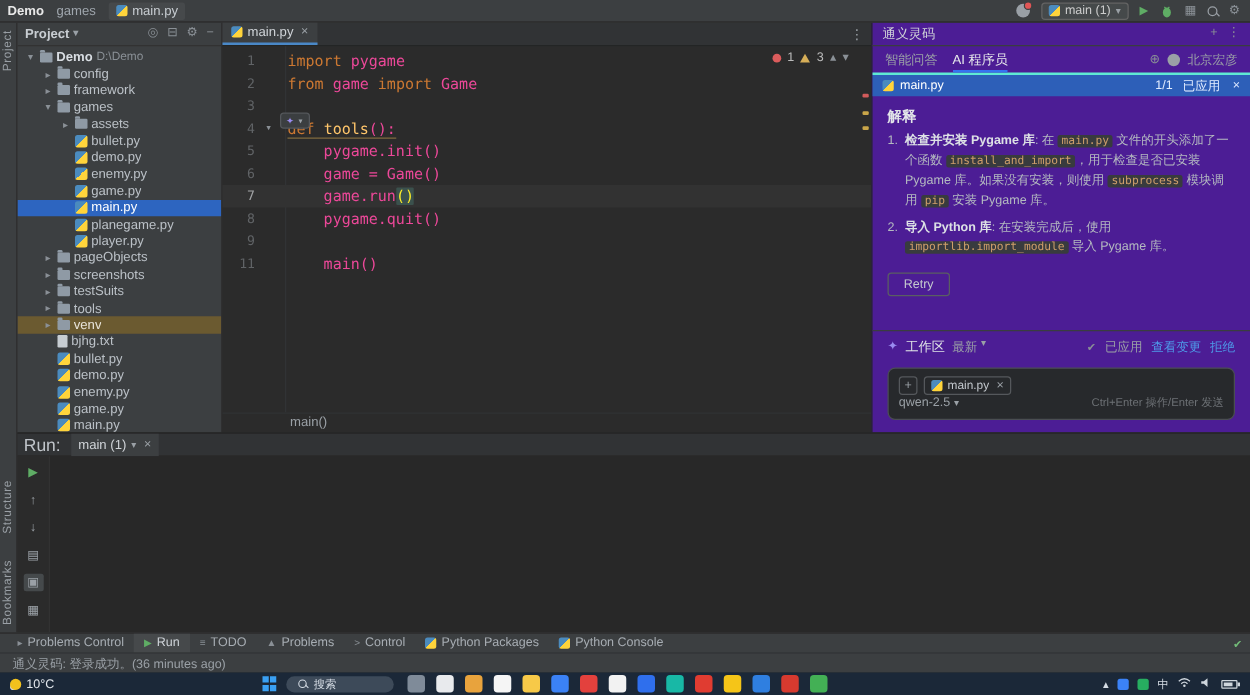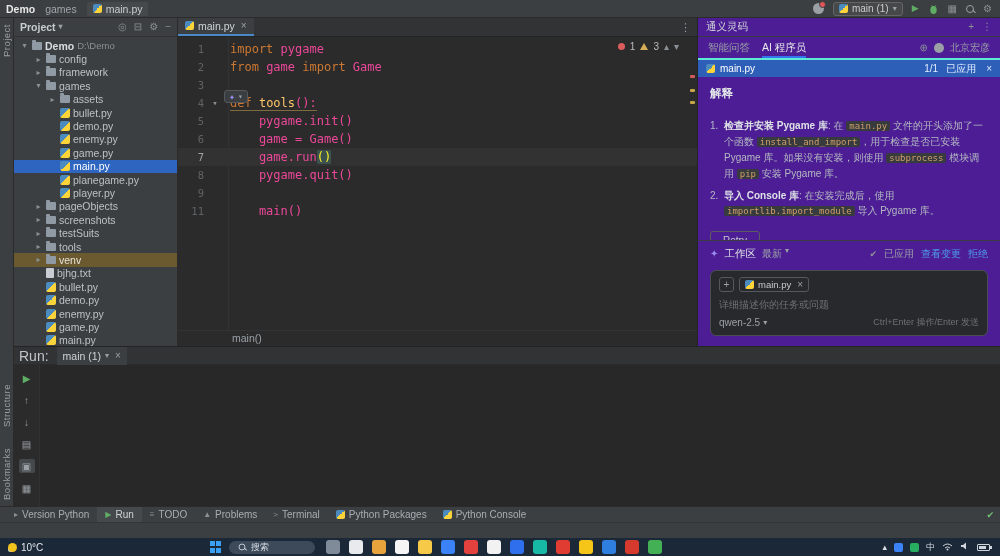--- a/index.html
+++ b/index.html
@@ -84,21 +84,21 @@
 .ai-head-icons{margin-left:auto;display:flex;gap:8px}
 .ai-tabs{height:23px;flex:none;display:flex;gap:12px;padding:0 10px;border-bottom:2px solid #5eead4}
 .ai-tab{color:#9aa0a6;font-size:10.5px;height:100%;display:flex;align-items:center}
 .ai-tab.active{color:#e8eaec;box-shadow:inset 0 -2px 0 #3574f0}
 .ai-tabs-right{margin-left:auto;display:flex;align-items:center;gap:6px}
 .ai-user{color:#9aa0a6;font-size:10px}
 .ai-filebar{height:17px;flex:none;background:#2d5fb8;display:flex;align-items:center;gap:5px;padding:0 8px;color:#fff;font-size:10px}
 .fb-right{margin-left:auto;display:flex;gap:8px;color:#e3edff;align-items:center}
 .fb-right .close{color:#dbe7ff}
 .ai-content{flex:1;overflow:hidden;padding:9px 12px 4px}
-.ai-sect{color:#e3e6e9;font-weight:bold;font-size:11.5px;margin-bottom:17px}
+.ai-sect{color:#e3e6e9;font-weight:bold;font-size:11.5px;margin-bottom:4px}
 #explain-list{list-style:none}
 .xitem{font-size:10px;line-height:1.55;color:#b4bac0;margin-bottom:6px;padding-left:14px;position:relative}
 .xnum{position:absolute;left:0;color:#b4bac0}
 .xb{font-weight:bold;color:#dde1e5}
 .xc{font-family:"DejaVu Sans Mono",monospace;font-size:9px;color:#cf9e6a;background:#383b3e;padding:0 3px;border-radius:2px}
 .retry{margin-top:6px;background:transparent;border:1px solid #5a5e62;color:#c4c9ce;font-size:10px;padding:3px 12px;border-radius:3px}
 .ai-workrow{flex:none;height:26px;display:flex;align-items:center;gap:6px;padding:0 12px;border-top:1px solid #3a3d40}
 .w-label{color:#dde1e5;font-size:10.5px}
 .w-latest{color:#9aa0a6;font-size:10px;display:flex;gap:3px;align-items:flex-start}
 .w-right{margin-left:auto;display:flex;align-items:center;gap:7px;font-size:10px}
@@ -434,21 +434,21 @@
       <span class="fb-right">
         <span>1/1</span>
         <span>已应用</span>
         <span class="close">×</span>
       </span>
     </div>
     <div class="ai-content">
       <div class="ai-sect">解释</div>
       <ol id="explain-list">
           <li class="xitem"><span class="xnum">1.</span><span class="xb">检查并安装 Pygame 库</span><span class="xt">: 在 </span><span class="xc">main.py</span><span class="xt"> 文件的开头添加了一个函数 </span><span class="xc">install_and_import</span><span class="xt">，用于检查是否已安装 Pygame 库。如果没有安装，则使用 </span><span class="xc">subprocess</span><span class="xt"> 模块调用 </span><span class="xc">pip</span><span class="xt"> 安装 Pygame 库。</span></li>
-          <li class="xitem"><span class="xnum">2.</span><span class="xb">导入 Console 库</span><span class="xt">: 在安装完成后，使用 </span><span class="xc">importlib.import_module</span><span class="xt"> 导入 Pygame 库。</span></li>
+          <li class="xitem"><span class="xnum">2.</span><span class="xb">导入 Python 库</span><span class="xt">: 在安装完成后，使用 </span><span class="xc">importlib.import_module</span><span class="xt"> 导入 Pygame 库。</span></li>
         </ol>
       <button class="retry">Retry</button>
     </div>
     <div class="ai-workrow">
       <span class="sparkle">✦</span>
       <span class="w-label">工作区</span>
       <span class="w-latest">
         <span>最新</span>
         <span class="caret">▾</span>
       </span>
@@ -461,21 +461,20 @@
     </div>
     <div class="composer">
       <div class="comp-chips">
         <span class="chip-add">+</span>
         <span class="chip">
           <span class="pyico s"></span>
           <span>main.py</span>
           <span class="close">×</span>
         </span>
       </div>
-      <input class="comp-input" readonly="" placeholder="详细描述你的任务或问题" style="">
       <div class="comp-foot">
         <span class="model">
           <span>qwen-2.5</span>
           <span class="caret">▾</span>
         </span>
         <span class="hint">Ctrl+Enter 操作/Enter 发送</span>
       </div>
     </div>
   </div>
 
@@ -496,51 +495,52 @@
         <div class="rt sel">▣</div>
         <div class="rt">▦</div>
       </div>
     <div class="run-console"></div>
   </div>
 
   <div class="toolrow">
     <div id="toolbuttons" class="tb-items">
         <div class="tbtn">
           <span class="tico">▸</span>
-          <span class="tlbl">Version Python</span>
+          <span class="tlbl">Problems Control</span>
         </div>
         <div class="tbtn active">
           <span class="tico green">▶</span>
           <span class="tlbl">Run</span>
         </div>
         <div class="tbtn">
           <span class="tico">≡</span>
           <span class="tlbl">TODO</span>
         </div>
         <div class="tbtn">
           <span class="tico">▲</span>
           <span class="tlbl">Problems</span>
         </div>
         <div class="tbtn">
           <span class="tico">&gt;</span>
-          <span class="tlbl">Terminal</span>
+          <span class="tlbl">Control</span>
         </div>
         <div class="tbtn">
           <span class="pyico s"></span>
           <span class="tlbl">Python Packages</span>
         </div>
         <div class="tbtn">
           <span class="pyico s"></span>
           <span class="tlbl">Python Console</span>
         </div>
       </div>
     <span class="notif">✔</span>
   </div>
 
   <div class="statusrow">
+    <span class="st-msg">通义灵码: 登录成功。(36 minutes ago)</span>
   </div>
 
   <div class="taskbar">
     <div class="weather">
       <span class="sun"></span>
       <span>10°C</span>
     </div>
     <div class="tb-center">
       <span class="winlogo">
           <i></i>

